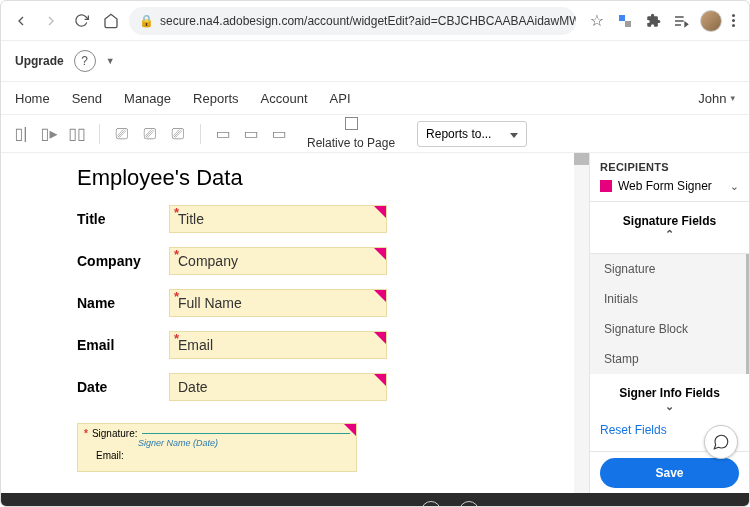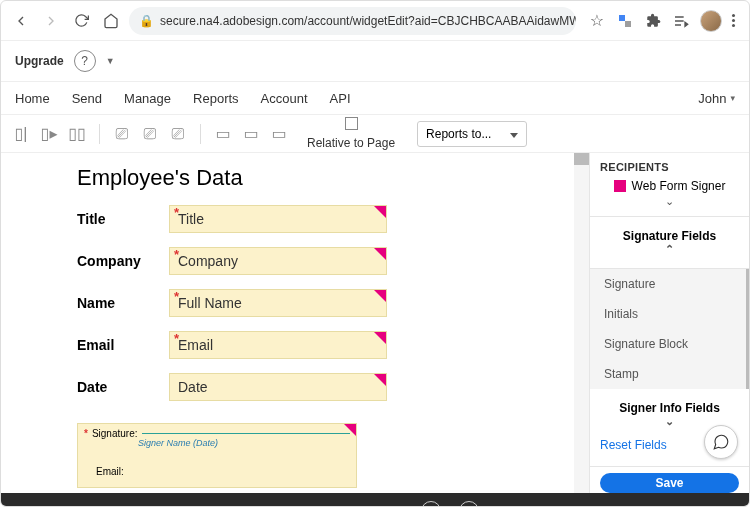--- a/index.html
+++ b/index.html
@@ -51,21 +51,21 @@
 .sig-block{margin-top:22px;width:280px;background:#fcf2cb;border:1px solid #e7dca3;padding:4px 6px 10px;position:relative;font-size:10px;}
 .sig-block .corner{position:absolute;right:0;top:0;width:0;height:0;border-top:12px solid #e6007e;border-left:12px solid transparent;}
 .sig-block .req{color:#d33;font-weight:bold;}
 .sig-row{display:flex;align-items:center;gap:4px;}
 .sig-line{flex:1;border-bottom:1px solid #2aa198;}
 .sig-placeholder{color:#2a7db0;font-size:9px;font-style:italic;}
 
 .right-panel{width:160px;border-left:1px solid #e5e5e5;display:flex;flex-direction:column;font-size:12px;}
 .rp-section{border-bottom:1px solid #e5e5e5;padding:8px 10px;}
 .rp-head{font-size:11px;font-weight:700;letter-spacing:0.3px;color:#333;margin-bottom:6px;}
-.recipient-row{display:flex;align-items:center;gap:2px;justify-content:space-between;flex-direction:column;}
+.recipient-row{display:flex;align-items:center;gap:2px;justify-content:space-between;}
 .recipient-left{display:flex;align-items:center;gap:6px;}
 .sq-pink{width:12px;height:12px;background:#e6007e;}
 .panel-accordion{display:flex;align-items:center;justify-content:space-between;font-weight:700;padding:4px 0;cursor:pointer;flex-direction:column;}
 .chev{font-size:11px;color:#555;}
 .field-list{background:#f4f4f4;border-right:3px solid #bbb;}
 .field-item{padding:8px 14px;color:#555;cursor:pointer;}
 .reset-link{color:#1473e6;padding:6px 0;cursor:pointer;}
 .save-btn{margin:6px 10px 0;background:#1473e6;color:#fff;border:none;border-radius:18px;height:30px;font-size:12px;font-weight:600;display:flex;align-items:center;justify-content:center;}
 .chat-bubble{position:absolute;right:12px;bottom:48px;width:34px;height:34px;background:#fff;border:1px solid #ccc;border-radius:50%;display:flex;align-items:center;justify-content:center;box-shadow:0 1px 3px rgba(0,0,0,.2);}
 
@@ -222,21 +222,21 @@
           </div>
         </div>
       <div class="sig-block">
         <span class="corner"></span>
         <div class="sig-row">
             <span class="req">*</span>
             <span>Signature:</span>
             <div class="sig-line"></div>
           </div>
         <div style="padding-left:54px;margin-top:-2px;"><span class="sig-placeholder">Signer Name (Date)</span></div>
-        <div class="sig-row" style="margin-top:18px;">
+        <div class="sig-row" style="margin-top:2px;">
             <span style="width:8px;"></span>
             <span>Email:</span>
             <div class="sig-line" style="border-bottom:none;"></div>
           </div>
       </div>
     </div>
     <div class="canvas-scroll">
         <div class="thumb"></div>
       </div>
   </div>

